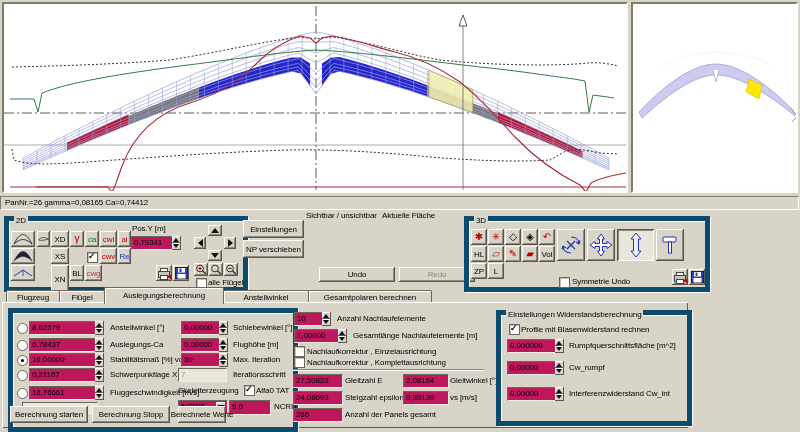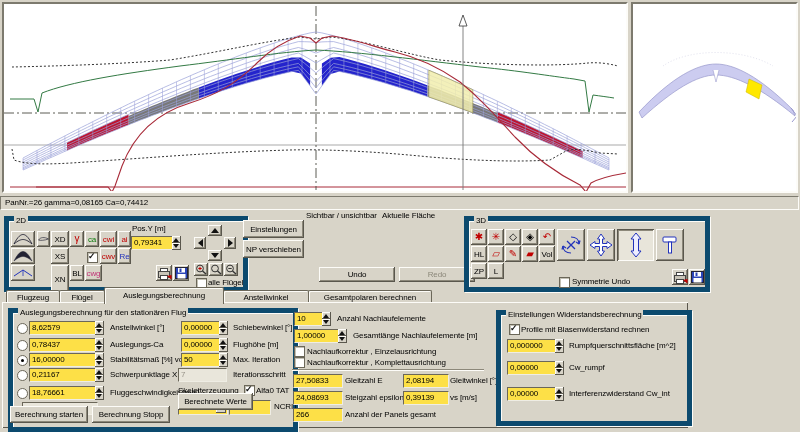--- a/index.html
+++ b/index.html
@@ -8,21 +8,21 @@
   .abs{position:absolute}
   .canvas{position:absolute;background:#fff;border:2px solid;border-color:#7d7a6e #fdfcf8 #fdfcf8 #7d7a6e}
   .status{position:absolute;left:0;top:196px;width:793px;height:12px;background:#d8d4c8;
           border:1px solid;border-color:#7d7a6e #fdfcf8 #fdfcf8 #7d7a6e;line-height:12px;padding-left:4px}
   .grp{position:absolute;border:5px solid #0c4a6e;box-shadow:1px 1px 0 #fdfcf8,inset 1px 1px 0 #fdfcf8}
   .glab{position:absolute;top:-5px;left:5px;background:#d8d4c8;padding:0 2px;line-height:9px;white-space:nowrap}
   .btn{position:absolute;background:#d8d4c8;box-shadow:inset -1px -1px #5a574d,inset 1px 1px #fdfcf8,inset -2px -2px #8c887a;
        display:flex;align-items:center;justify-content:center;cursor:default;white-space:nowrap}
   .btn.pressed{box-shadow:inset 1px 1px #5a574d,inset -1px -1px #fdfcf8,inset 2px 2px #8c887a;background:#e8e5da}
   .btn.dis{color:#8c887a}
-  .fld{position:absolute;background:#fde047;border:1px solid;border-color:#6b6759 #efede4 #efede4 #6b6759;
+  .fld{position:absolute;background:#be185d;border:1px solid;border-color:#6b6759 #efede4 #efede4 #6b6759;
        line-height:11px;padding-left:2px;white-space:nowrap;overflow:hidden}
   .fld.dis{background:#e9e6db;color:#98948a}
   .spin{position:absolute;display:flex;flex-direction:column}
   .sb{flex:1;position:relative;background:#d8d4c8;box-shadow:inset -1px -1px #5a574d,inset 1px 1px #fdfcf8}
   .sb:after{content:"";position:absolute;left:1px}
   .sb.up:after{top:2px;border-left:3px solid transparent;border-right:3px solid transparent;border-bottom:4px solid #111}
   .sb.dn:after{bottom:2px;border-left:3px solid transparent;border-right:3px solid transparent;border-top:4px solid #111}
   .cb{position:absolute;width:9px;height:9px;background:#fff;border:1px solid #6b6759;box-shadow:inset 1px 1px #c3c0b4}
   .cb.on:after{content:"✓";position:absolute;left:0;top:-2px;font-size:9px;font-weight:bold;color:#111}
   .rad{position:absolute;width:9px;height:9px;border-radius:50%;background:#fff;border:1px solid #6b6759}
@@ -363,21 +363,20 @@
 
 <div class="tab" style="left:6px;top:290px;width:52px;height:13px"><span>Flugzeug</span></div>
 <div class="tab" style="left:59px;top:290px;width:44px;height:13px"><span>Flügel</span></div>
 <div class="tab" style="left:104px;top:287px;width:118px;height:16px;z-index:5;line-height:16px"><span>Auslegungsberechnung</span></div>
 <div class="tab" style="left:223px;top:290px;width:84px;height:13px"><span>Anstellwinkel</span></div>
 <div class="tab" style="left:308px;top:290px;width:122px;height:13px"><span>Gesamtpolaren berechnen</span></div>
 
 <div class="panel">
 
   <div class="grp" style="left:6px;top:6px;width:280px;height:114px">
-    <span class="glab">Auslegungsberechnung für den stationären Flug</span>
 
     <div class="rad" style="left:4px;top:10px"></div>
     <div class="fld" style="left:16px;top:8px;width:64px;height:12px">8,62579</div>
     <div class="spin" style="left:82px;top:8px;width:9px;height:14px">
         <span class="sb up"></span>
         <span class="sb dn"></span>
       </div>
     <span class="lab" style="left:97px;top:10px">Anstellwinkel [°]</span>
 
     <div class="rad" style="left:4px;top:27px"></div>
@@ -451,21 +450,21 @@
 
     <div class="fld dis" style="left:9px;top:89px;width:72px;height:11px"></div>
   </div>
 
   <div class="btn" style="left:8px;top:104px;width:78px;height:17px;z-index:6">
       <span>Berechnung starten</span>
     </div>
   <div class="btn" style="left:90px;top:104px;width:78px;height:17px;z-index:6">
       <span>Berechnung Stopp</span>
     </div>
-  <div class="btn" style="left:176px;top:91px;width:75px;height:17px;z-index:6">
+  <div class="btn" style="left:176px;top:104px;width:48px;height:17px;z-index:6">
       <span>Berechnete Werte</span>
     </div>
 
   <div class="fld" style="left:292px;top:10px;width:26px;height:12px">10</div>
   <div class="spin" style="left:320px;top:10px;width:9px;height:14px">
       <span class="sb up"></span>
       <span class="sb dn"></span>
     </div>
   <span class="lab" style="left:335px;top:12px">Anzahl Nachlaufelemente</span>
 

